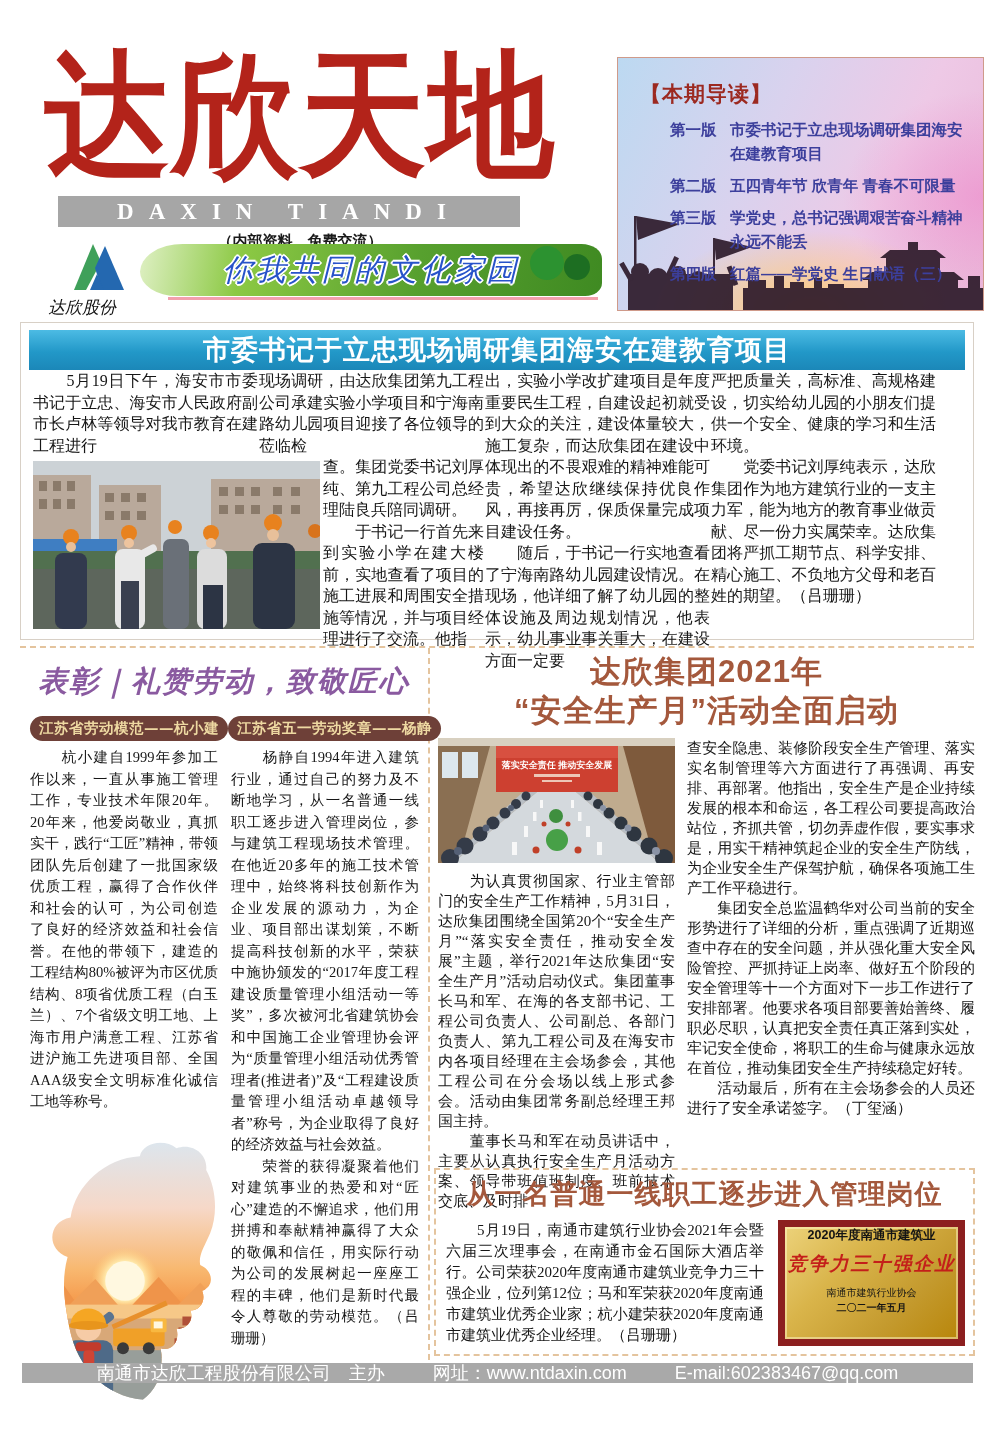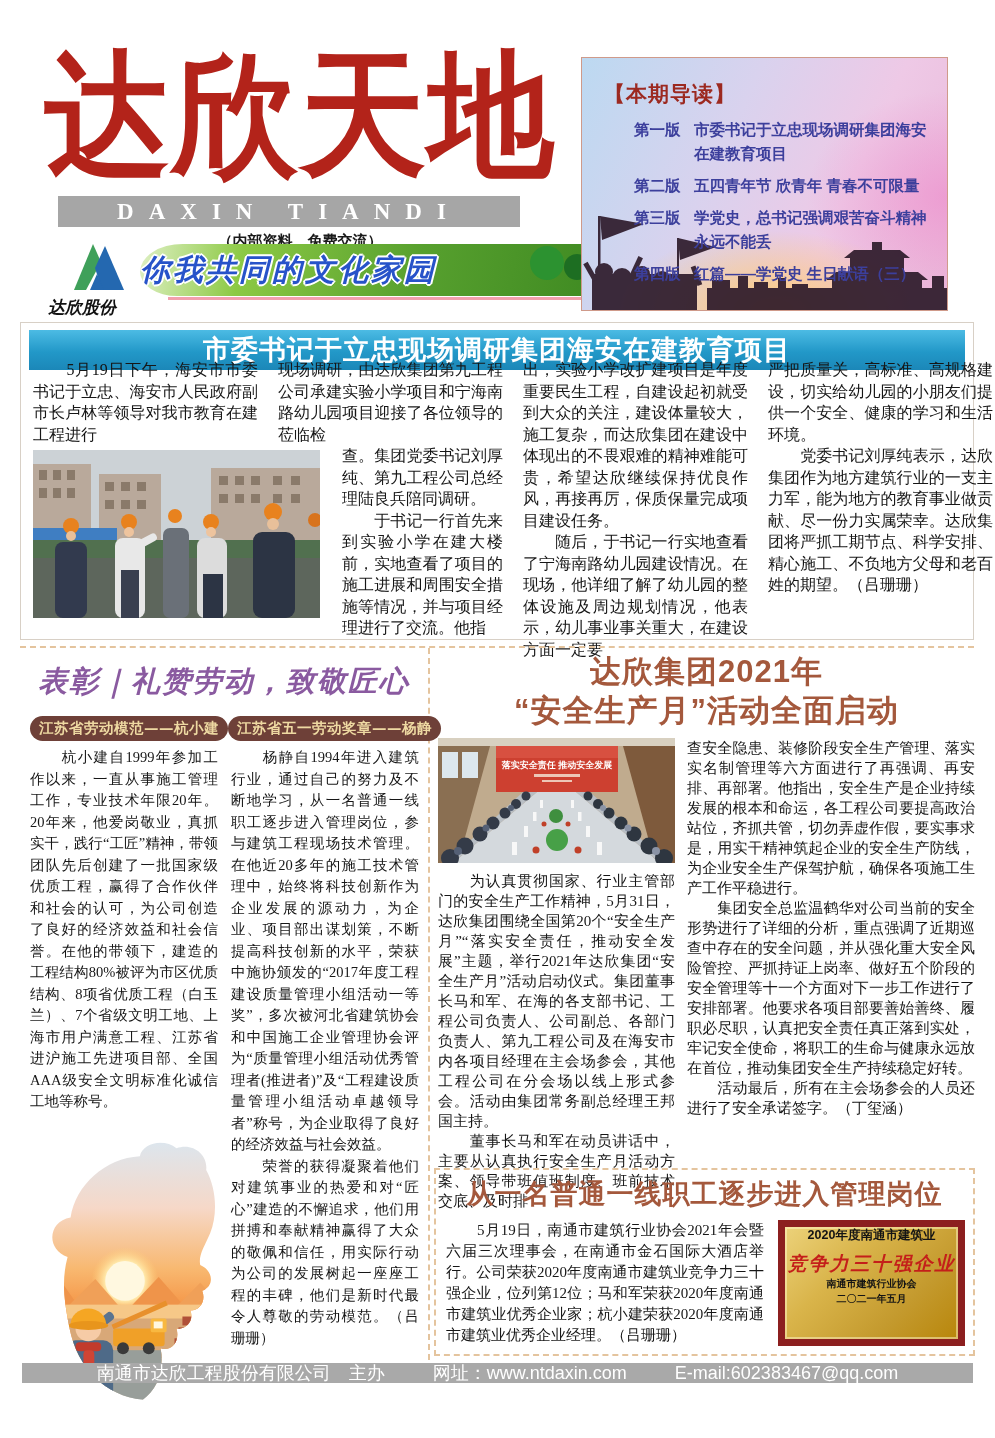--- a/index.html
+++ b/index.html
@@ -11,58 +11,58 @@
 
   
   .mast-title{left:44px;top:40px;width:530px;height:162px;font-size:126px;line-height:1.1;
      font-weight:bold;color:#b3231a;font-family:"DejaVu Serif",serif;letter-spacing:2px;
      transform:scaleY(1.08);transform-origin:top left;white-space:nowrap;}
   .latin-bar{left:58px;top:196px;width:462px;height:31px;background:#a6a6a6;color:#fff;
      font-family:"Liberation Serif",serif;font-size:23px;font-weight:bold;letter-spacing:15px;
      text-align:center;line-height:31px;}
   .mast-note{left:170px;top:232px;width:260px;text-align:center;font-size:15px;font-weight:bold;color:#1a1a1a;}
   .logo{left:66px;top:236px;width:64px;height:58px;}
-  .logo-caption{left:48px;top:296px;width:100px;font-size:17px;font-weight:bold;font-style:italic;color:#111;
+  .logo-caption{left:48px;top:296px;width:100px;font-size:17px;font-weight:normal;font-style:italic;color:#111;
      font-family:"DejaVu Serif",serif;}
   .slogan-banner{left:140px;top:244px;width:462px;height:52px;
      background:linear-gradient(100deg,#dff0c4 0%,#8cc944 22%,#57a02e 60%,#3f8a22 100%);
      border-radius:46px 22px 18px 40px / 30px 16px 14px 26px;overflow:hidden;}
   .tree{position:absolute;border-radius:50%;background:#1f7a1f;}
   .tree.t1{width:34px;height:34px;right:38px;top:2px;background:#2c9230;}
   .tree.t2{width:26px;height:26px;right:12px;top:10px;background:#1d6e22;}
-  .slogan-text{position:absolute;left:0;top:6px;width:100%;text-align:left;font-size:30px;font-weight:bold;
+  .slogan-text{position:absolute;left:0;top:6px;width:100%;text-align:center;font-size:30px;font-weight:normal;
      font-style:italic;color:#2753c9;letter-spacing:3px;font-family:"DejaVu Serif",serif;
      text-shadow:-2px 0 #fff,2px 0 #fff,0 -2px #fff,0 2px #fff,-1px -1px #fff,1px 1px #fff,1px -1px #fff,-1px 1px #fff;}
   .pink-line{left:168px;top:297px;width:430px;height:3px;background:#f2a0ac;}
   .date-row{left:168px;top:301px;width:430px;display:flex;justify-content:space-between;
      padding:0 48px;box-sizing:border-box;font-size:16px;font-weight:bold;color:#111;}
 
   
-  .digest-box{left:581px;top:57px;width:367px;height:254px;border:1px solid #cf9a8a;box-sizing:border-box;
+  .digest-box{left:617px;top:57px;width:367px;height:254px;border:1px solid #cf9a8a;box-sizing:border-box;
      overflow:hidden;
      background:
        radial-gradient(ellipse 60% 45% at 52% 100%,rgba(255,205,110,.95),rgba(255,205,110,0) 70%),
        radial-gradient(ellipse 55% 60% at 100% 55%,rgba(238,130,200,.55),rgba(238,130,200,0) 70%),
        linear-gradient(115deg,#bcd9f1 0%,#d9d2ee 38%,#eec9e6 68%,#eab8d9 100%);}
   .digest-sil{position:absolute;left:0;bottom:0;width:367px;height:100px;}
   .digest-title{position:absolute;left:22px;top:22px;color:#9c2920;font-size:21px;font-weight:bold;
      font-family:"Liberation Sans",sans-serif;letter-spacing:1px;}
   .digest-list{position:absolute;left:52px;top:60px;width:306px;}
   .digest-item{display:flex;font-size:15.5px;font-weight:bold;color:#3c3f9c;line-height:24px;
      margin-bottom:8px;font-family:"Liberation Sans",sans-serif;}
   .digest-item .lbl{width:60px;flex:none;}
   .digest-item .txt{width:246px;}
 
   
   .main-box{left:20px;top:322px;width:954px;height:318px;border:1px solid #d8d0c6;box-sizing:border-box;background:#fff;}
   .main-bar{position:absolute;left:8px;top:7px;right:8px;height:40px;
      background:linear-gradient(180deg,#4cbbe4 0%,#2298c8 55%,#1b87b8 100%);
      color:#fff;font-family:"Liberation Sans",sans-serif;font-weight:bold;font-size:27px;
      text-align:center;line-height:40px;letter-spacing:1px;}
-  .main-body{position:absolute;left:12px;top:36px;width:928px;height:258px;display:flex;gap:20px;}
+  .main-body{position:absolute;left:12px;top:47px;width:928px;height:258px;display:flex;gap:1px;}
   .mcol{width:225px;flex:none;font-size:16px;line-height:21.5px;color:#161616;}
   .inspection-photo{display:block;width:287px;height:168px;margin-top:5px;}
   .c2b{margin-left:64px;}
 
   
   .dash-h{left:20px;top:646px;width:954px;height:0;border-top:2px dashed #e4c49e;}
 
   
   .award-box{left:20px;top:648px;width:410px;height:712px;border-right:2px dashed #e4c49e;box-sizing:border-box;}
   .award-header{margin-top:14px;text-align:center;font-size:29px;font-weight:bold;font-style:italic;
@@ -91,21 +91,21 @@
      font-weight:bold;font-size:27px;letter-spacing:1px;}
   .thirty-body{display:flex;gap:14px;margin-top:8px;}
   .thirty-text{width:318px;flex:none;font-size:15px;line-height:21px;}
   .plaque{width:187px;height:126px;flex:none;border:7px solid #8c1f1f;box-sizing:border-box;
      background:linear-gradient(135deg,#ecd27a 0%,#d9b44a 35%,#c49a2e 70%,#b8860b 100%);
      box-shadow:inset 0 0 0 2px rgba(255,245,200,.5);text-align:center;
      font-family:"Liberation Sans",sans-serif;}
   .plaque .l1{font-size:12.5px;font-weight:bold;color:#141414;}
   .plaque .l2{margin-top:7px;font-size:19px;font-weight:bold;font-style:italic;color:#c41f1a;
      letter-spacing:2px;font-family:"DejaVu Serif",serif;}
-  .plaque .l3{margin-top:0;font-size:10px;font-weight:bold;color:#141414;}
+  .plaque .l3{margin-top:9px;font-size:10px;font-weight:normal;color:#141414;}
   .plaque .l4{margin-top:1px;font-size:10px;font-weight:bold;color:#141414;}
 
   
   .footer{left:22px;top:1363px;width:951px;height:20px;background:#a9a9a9;color:#fff;
      font-family:"Liberation Sans",sans-serif;font-size:18px;display:flex;justify-content:center;
      gap:48px;align-items:center;}
 </style>
 </head>
 <body>
 

